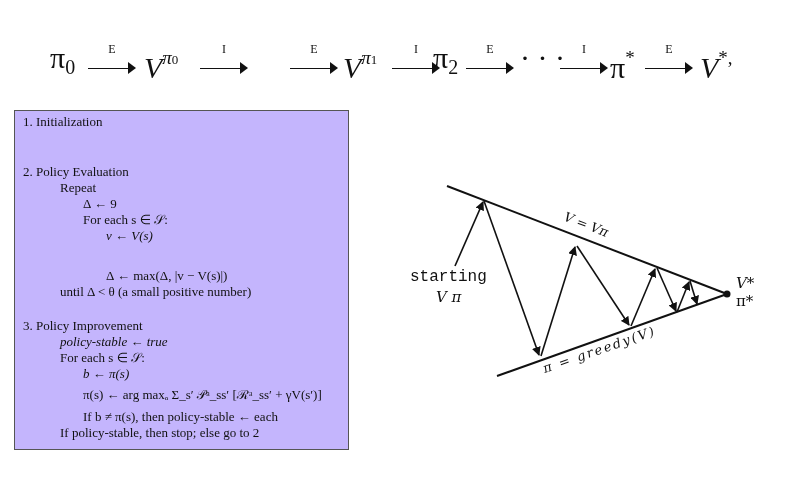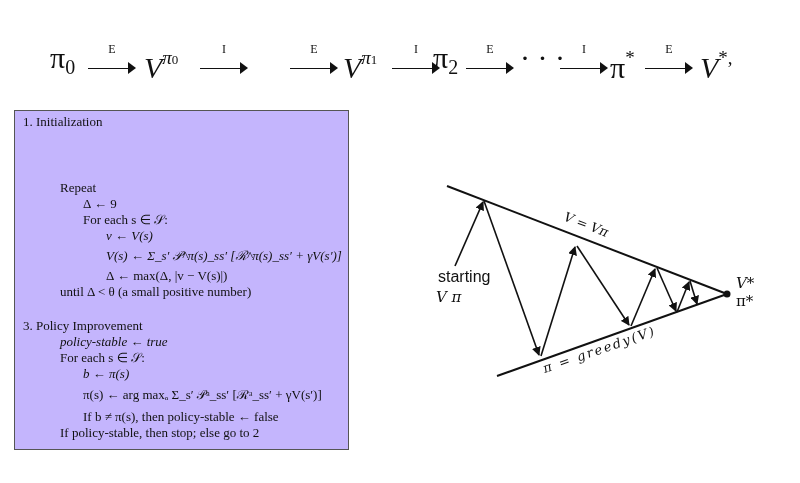--- a/index.html
+++ b/index.html
@@ -64,34 +64,34 @@
       <span class="lbl">E</span>
       <span class="shaft"></span>
       <span class="head"></span>
     </div>
   <span class="eq-item" style="left:650px;font-style:italic">V<sup style="font-style:normal">*,</sup></span>
 </div>
 
 <div class="algo">
   <div class="line" style="left:8px;top:3px">1.  Initialization</div>
 
+  <div class="line" style="left:8px;top:53px">2.  Policy Evaluation</div>
   <div class="line" style="left:45px;top:69px">Repeat</div>
   <div class="line" style="left:68px;top:85px">Δ ← 9</div>
   <div class="line" style="left:68px;top:101px">For each s ∈ 𝒮:</div>
   <div class="line" style="left:91px;top:117px;font-style:italic">v ← V(s)</div>
-  <div class="line" style="left:91px;top:137px;font-style:italic">V(s) ← Σ_s′ 𝒫^π(s)_ss′ [ℛ^π(s)_ss′ + γV(s′)]</div>
   <div class="line" style="left:45px;top:173px">until Δ &lt; θ  (a small positive number)</div>
   <div class="line" style="left:91px;top:157px">Δ ← max(Δ, |v − V(s)|)</div>
 
   <div class="line" style="left:8px;top:207px">3.  Policy Improvement</div>
   <div class="line" style="left:45px;top:223px;font-style:italic">policy-stable ← true</div>
   <div class="line" style="left:45px;top:239px">For each s ∈ 𝒮:</div>
   <div class="line" style="left:68px;top:255px;font-style:italic">b ← π(s)</div>
   <div class="line" style="left:68px;top:276px">π(s) ← arg maxₐ Σ_s′ 𝒫ᵃ_ss′ [ℛᵃ_ss′ + γV(s′)]</div>
-  <div class="line" style="left:68px;top:298px">If b ≠ π(s), then policy-stable ← false</div>
+  <div class="line" style="left:68px;top:298px">If b ≠ π(s), then policy-stable ← each</div>
   <div class="line" style="left:45px;top:314px">If policy-stable, then stop; else go to 2</div>
 </div>
 
 <div class="diag">
   <svg width="400" height="240" viewBox="400 170 400 240" xmlns="http://www.w3.org/2000/svg">
     <defs>
       <marker id="ah" markerWidth="9" markerHeight="9" refX="8" refY="4.5" orient="auto" markerUnits="userSpaceOnUse">
         <path d="M0,0 L9,4.5 L0,9 z" fill="#111"></path>
       </marker>
     </defs>
@@ -108,17 +108,17 @@
     <line x1="541" y1="356" x2="575" y2="247" stroke="#111" stroke-width="1.6" marker-end="url(#ah)"></line>
     <line x1="577" y1="246" x2="629" y2="325" stroke="#111" stroke-width="1.6" marker-end="url(#ah)"></line>
     <line x1="631" y1="326" x2="655" y2="269" stroke="#111" stroke-width="1.6" marker-end="url(#ah)"></line>
     <line x1="657" y1="268" x2="676" y2="311" stroke="#111" stroke-width="1.6" marker-end="url(#ah)"></line>
     <line x1="677" y1="312" x2="689" y2="282" stroke="#111" stroke-width="1.6" marker-end="url(#ah)"></line>
     <line x1="690" y1="281" x2="697" y2="304" stroke="#111" stroke-width="1.6" marker-end="url(#ah)"></line>
   </svg>
   
   <div class="diag-label" style="left:163px;top:47px;transform:rotate(21deg);font-family:'DejaVu Serif',serif;font-style:italic;font-size:13px;">V = Vπ</div>
   <div class="diag-label" style="left:140px;top:172px;transform:rotate(-19deg);font-family:'DejaVu Serif',serif;font-style:italic;font-size:13px;letter-spacing:2px;">π = greedy(V)</div>
-  <div class="diag-label" style="left:10px;top:98px;font-family:Liberation Sans, sans-serif;font-size:16px;margin-left:28px;">starting</div>
+  <div class="diag-label" style="left:10px;top:98px;font-family:Liberation Mono, monospace;font-size:16px;">starting</div>
   <div class="diag-label" style="left:36px;top:118px;font-family:'DejaVu Serif',serif;font-style:italic;font-size:15px;">V  π</div>
   <div class="diag-label" style="left:336px;top:104px;font-family:'DejaVu Serif',serif;font-style:italic;font-size:15px;">V*</div>
   <div class="diag-label" style="left:336px;top:122px;font-family:'DejaVu Serif',serif;font-size:15px;">π*</div>
 </div>
 
 </body></html>

